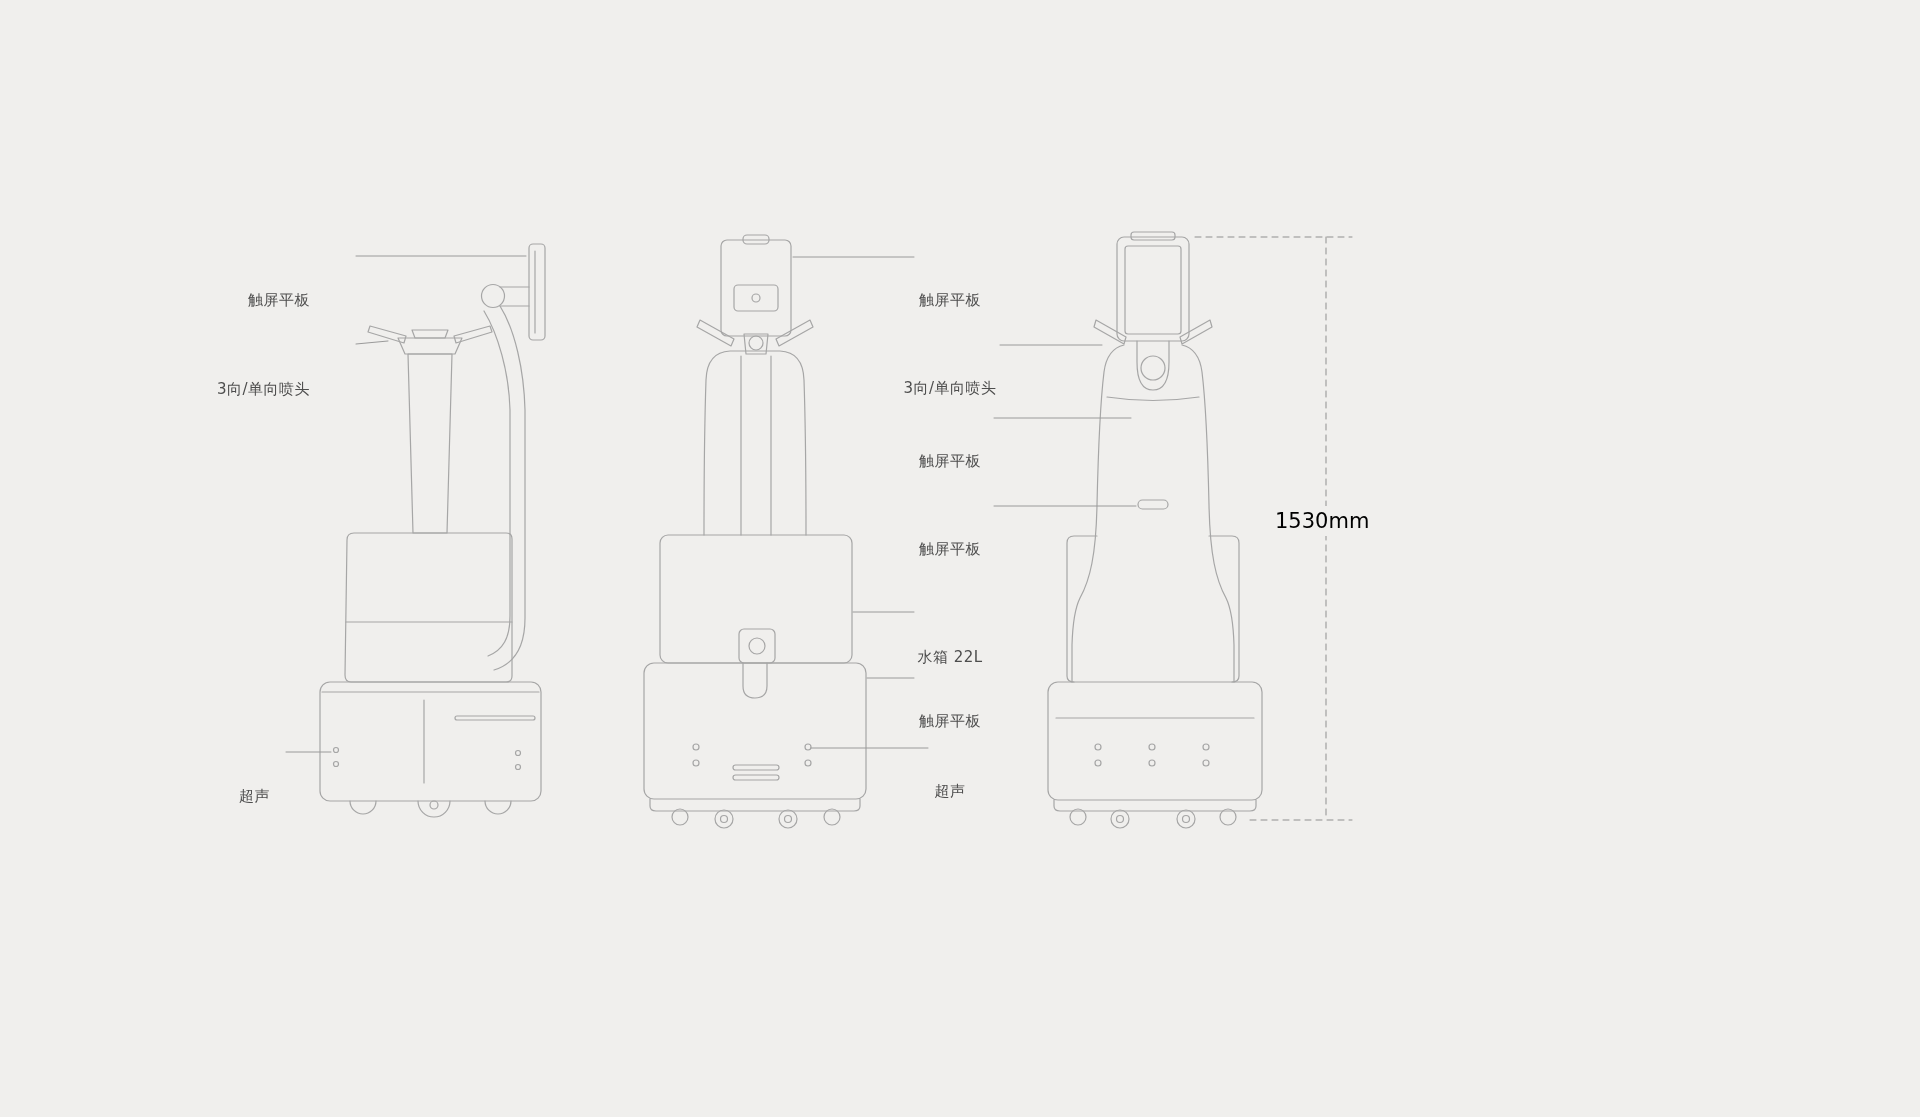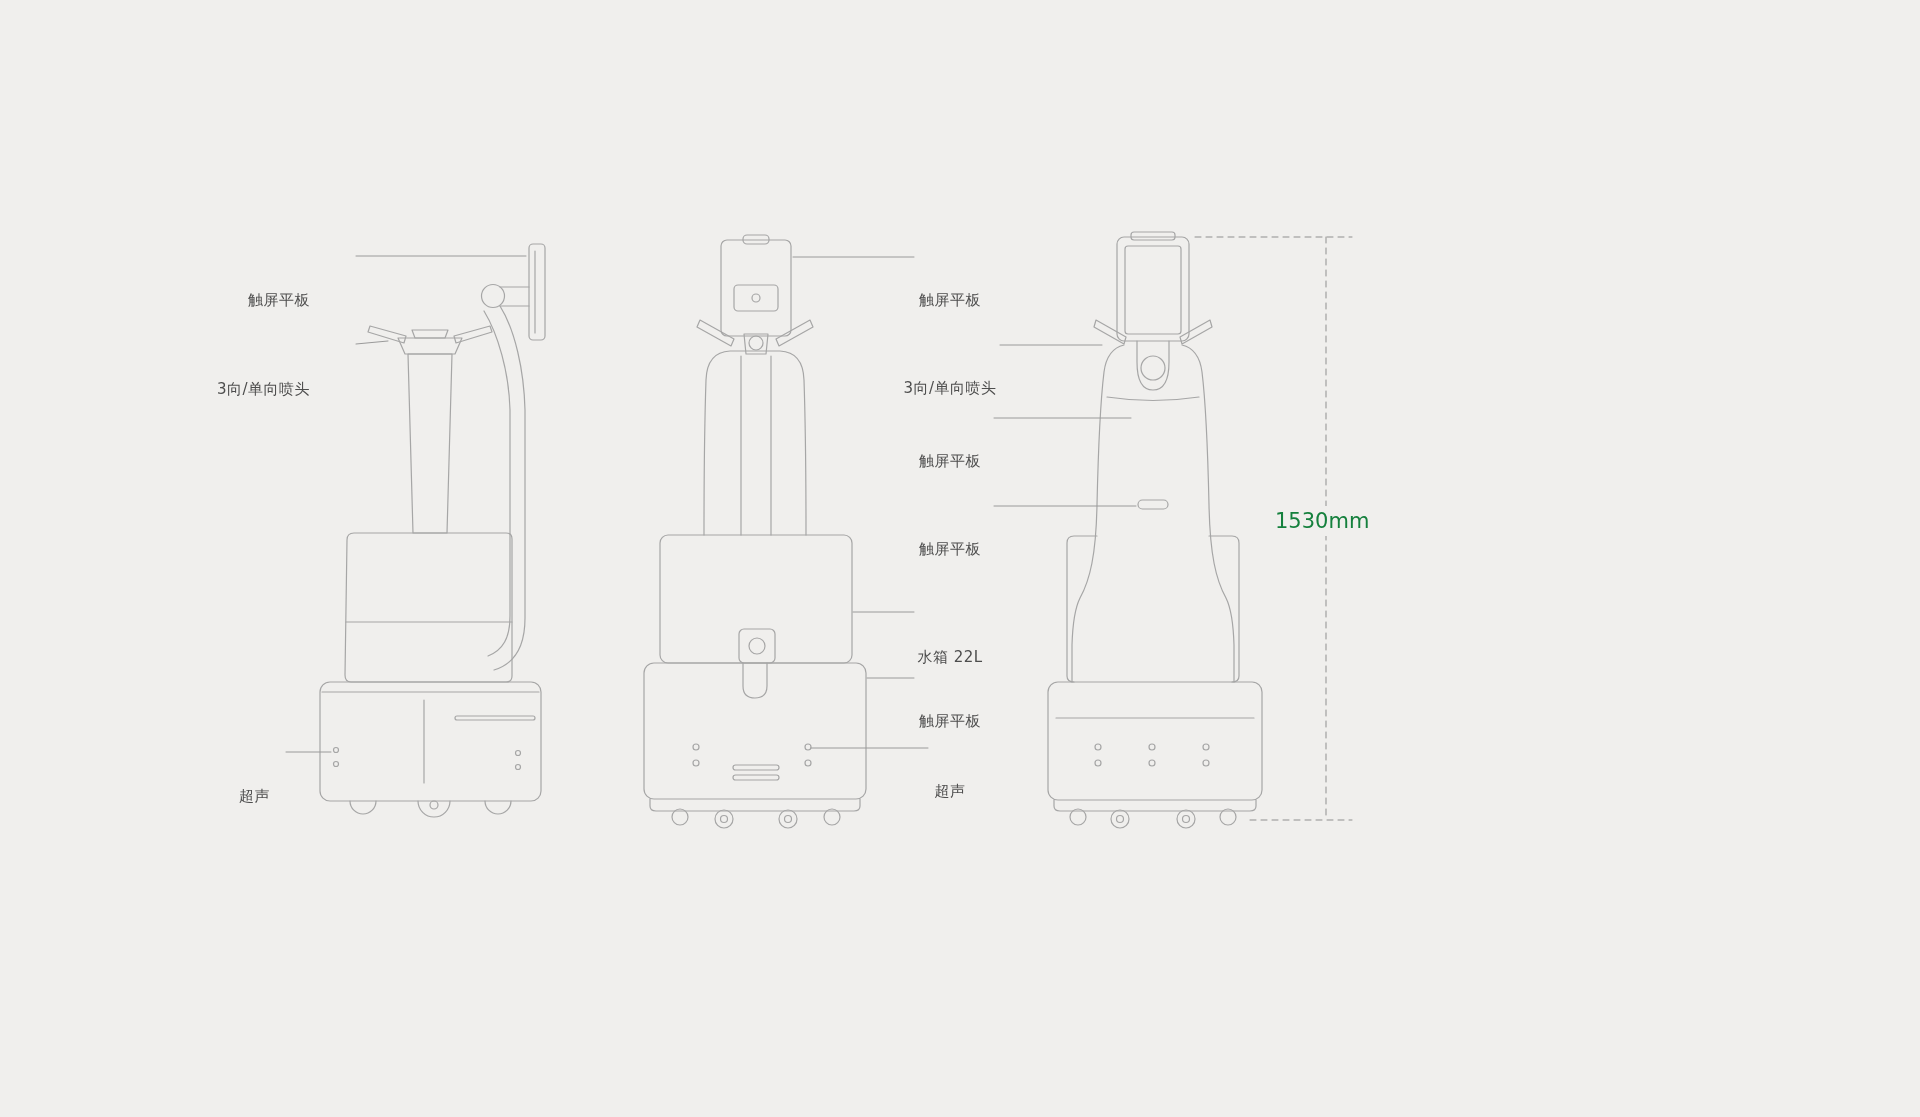--- a/index.html
+++ b/index.html
@@ -22,21 +22,21 @@
     color:#4d4d4d;
     letter-spacing:0.5px;
     white-space:nowrap;
     line-height:18px;
     margin-top:43px;
   }
   .label.center { transform:translateX(-50%); }
   .dim-label {
     position:absolute;
     font-size:21px;
-    color:#15803d;
+    color:#000000;
     background:#f0efed;
     padding:3px 5px;
     white-space:nowrap;
   }
 </style>
 </head>
 <body>
 
 <div class="stage">
 

